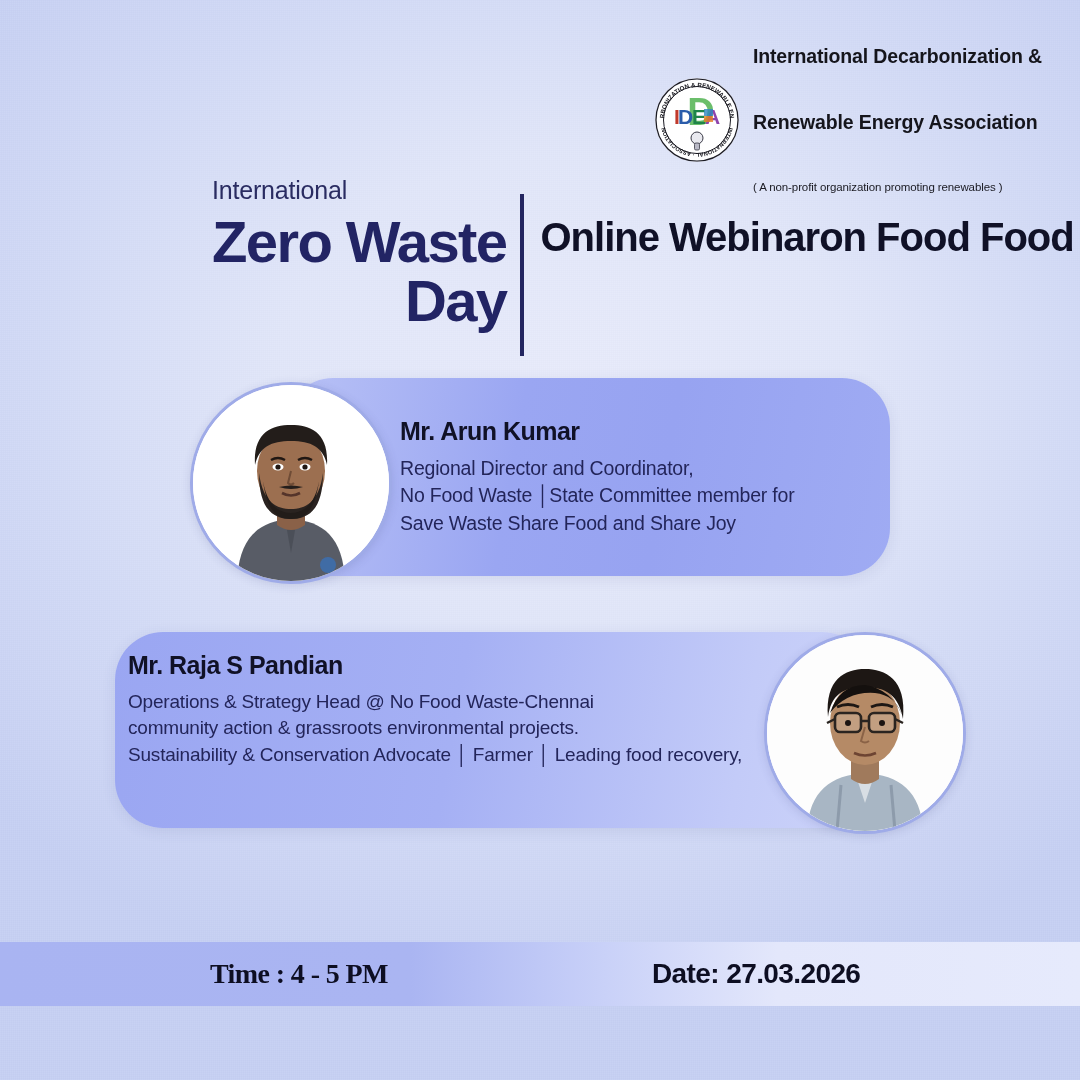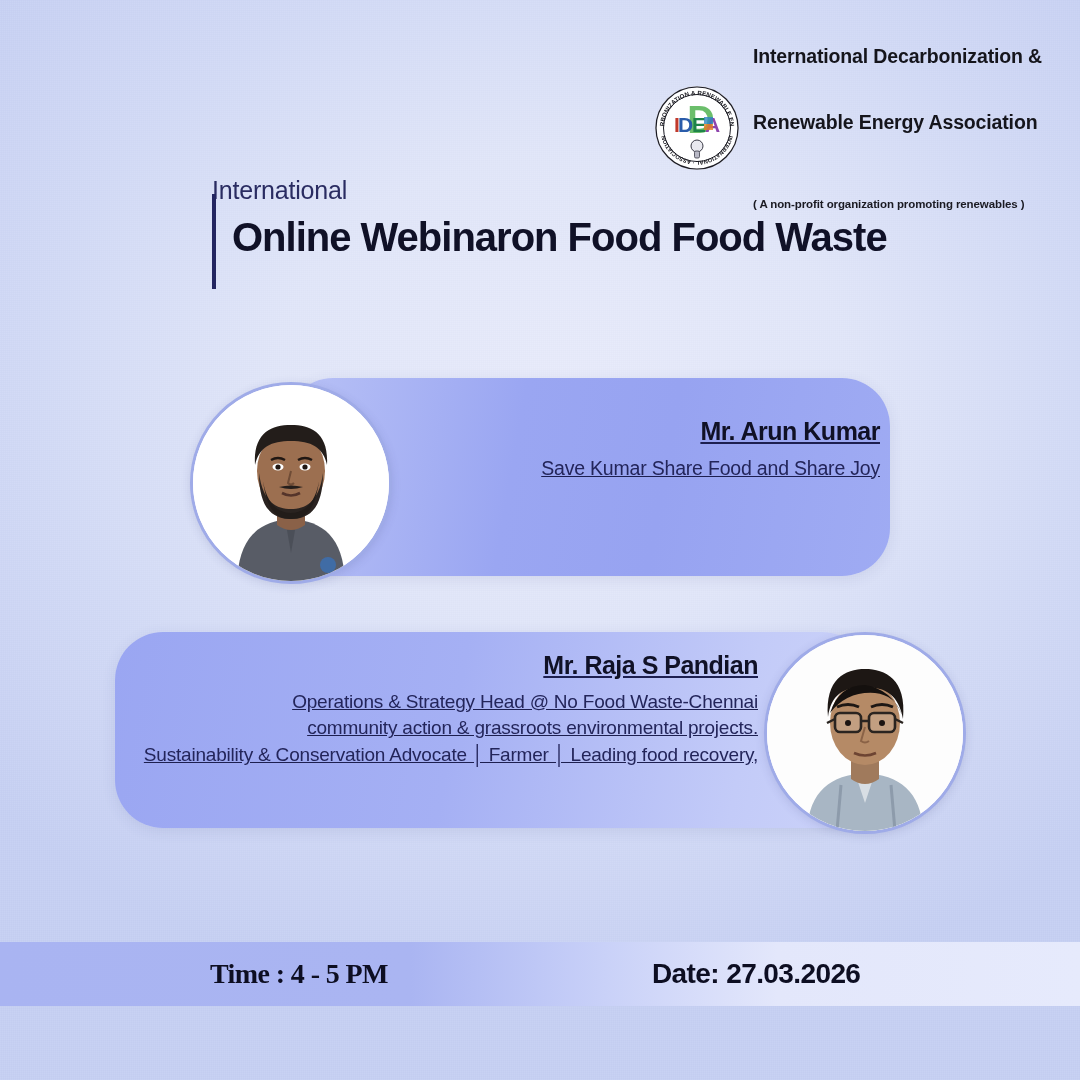--- a/index.html
+++ b/index.html
@@ -37,21 +37,21 @@
     background:#fdfdff;flex:0 0 auto;
     box-shadow:0 0 0 1px rgba(30,30,60,.18) inset;
   }
   .logo-badge svg{position:absolute;inset:0;}
   .org-text{display:flex;flex-direction:column;line-height:1.12;gap:44px;}
   .org-line{
     font-size:19.5px;font-weight:bold;color:#15151c;letter-spacing:-0.15px;
     white-space:nowrap;
   }
   .org-tag{
-    font-size:11.5px;font-weight:bold;color:#1a1a22;margin-top:20px;
+    font-size:11.5px;font-weight:normal;color:#1a1a22;margin-top:3px;
     letter-spacing:-0.1px;white-space:nowrap;
   }
 
   
   .title-wrap{position:absolute;left:212px;top:178px;z-index:5;}
   .kicker{
     font-size:25px;font-weight:normal;color:#2a2c62;letter-spacing:-0.2px;
     line-height:1;margin-bottom:9px;
   }
   .title-rows{display:flex;align-items:stretch;}
@@ -93,23 +93,22 @@
     position:absolute;border-radius:50%;z-index:4;
     background:#ffffff;overflow:hidden;
     border:3px solid #9fabe8;
     box-shadow:0 2px 10px rgba(60,70,130,.16);
   }
   #photo-1{left:190px;top:382px;width:196px;height:196px;}
   #photo-2{left:764px;top:632px;width:196px;height:196px;}
   .photo svg{position:absolute;inset:0;width:100%;height:100%;}
 
   .card-text{
-    position:absolute;z-index:5;text-align:right;
+    position:absolute;z-index:5;text-align:left;
     color:#1d1f50;
-    text-decoration:underline;
   }
   #text-1{left:400px;top:418px;width:480px;}
   #text-2{left:128px;top:652px;width:630px;}
 
   .sp-name{
     font-size:25px;font-weight:bold;color:#101126;
     letter-spacing:-0.5px;margin-bottom:9px;line-height:1.1;
   }
   .sp-line{
     font-size:19.5px;color:#23255a;line-height:1.42;
@@ -169,20 +168,24 @@
     <div class="org-text">
       <div class="org-line">International Decarbonization &amp;</div>
       <div class="org-line">Renewable Energy Association</div>
       <div class="org-tag">( A non-profit organization promoting renewables )</div>
     </div>
   </div>
 
   <div class="title-wrap">
     <div class="kicker">International</div>
     <div class="title-rows">
+      <div class="title-left">
+        <div class="t-big">Zero Waste</div>
+        <div class="t-big">Day</div>
+      </div>
       <div class="divider-bar"></div>
       <div class="title-right">
         <div class="t-side">Online Webinar</div>
         <div class="t-side">on Food Food Waste</div>
       </div>
     </div>
   </div>
 
   <div class="card" id="card-1"></div>
 
@@ -212,21 +215,23 @@
 
       <path d="M 98 86 L 95 98 Q 98 101 101 98" stroke="#6f4c36" stroke-width="2" fill="none"></path>
       <path d="M 89 108 Q 98 113 107 108" stroke="#55342a" stroke-width="2.6" fill="none"></path>
 
       <path d="M 86 102 Q 98 99 110 102 Q 98 106 86 102 Z" fill="#241e1b"></path>
     </svg>
   </div>
 
   <div class="card-text" id="text-1">
     <div class="sp-name">Mr. Arun Kumar</div>
-    <div class="sp-line">Save Kumar Share Food and Share Joy</div>
+    <div class="sp-line">Regional Director and Coordinator,</div>
+    <div class="sp-line">No Food Waste │State Committee member for</div>
+    <div class="sp-line">Save Waste Share Food and Share Joy</div>
   </div>
 
   <div class="card" id="card-2"></div>
 
   <div class="photo" id="photo-2">
     <svg viewBox="0 0 196 196" xmlns="http://www.w3.org/2000/svg">
       <rect width="196" height="196" fill="#fdfdfd"></rect>
 
       <path d="M 40 196 C 42 156 64 140 98 138 C 132 140 154 156 156 196 Z" fill="#a8b6c4"></path>
       <path d="M 88 138 L 98 168 L 108 138 Z" fill="#ffffff" opacity=".55"></path>

